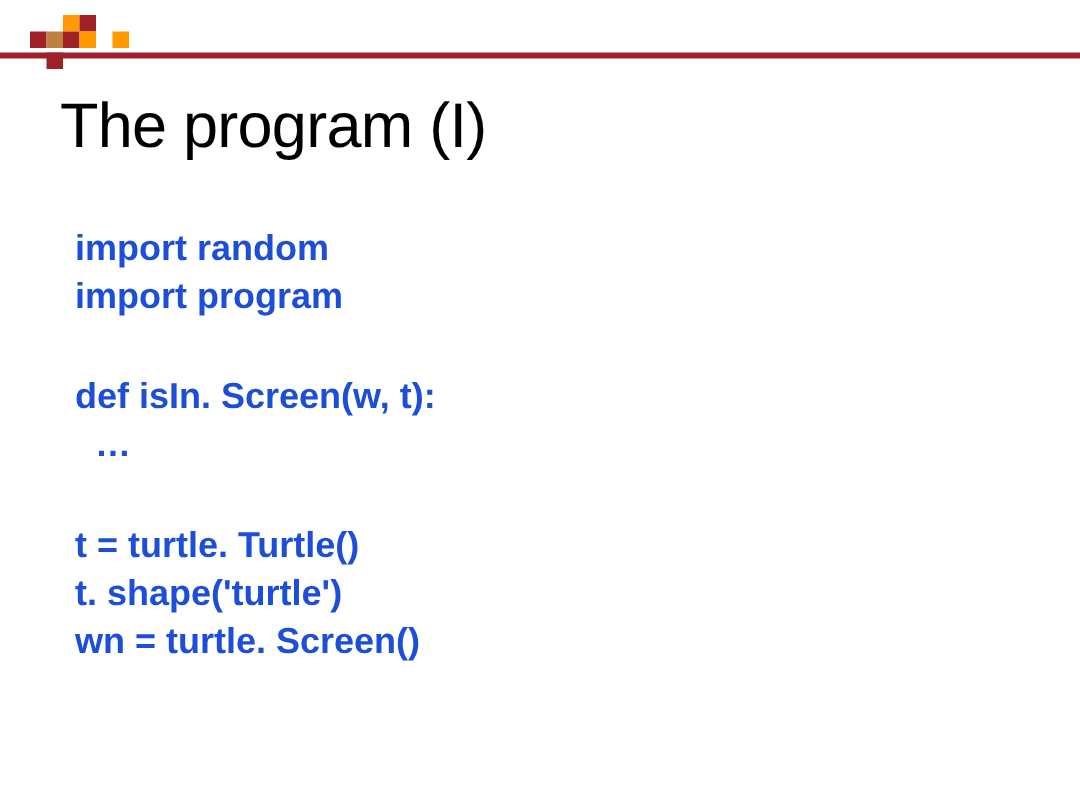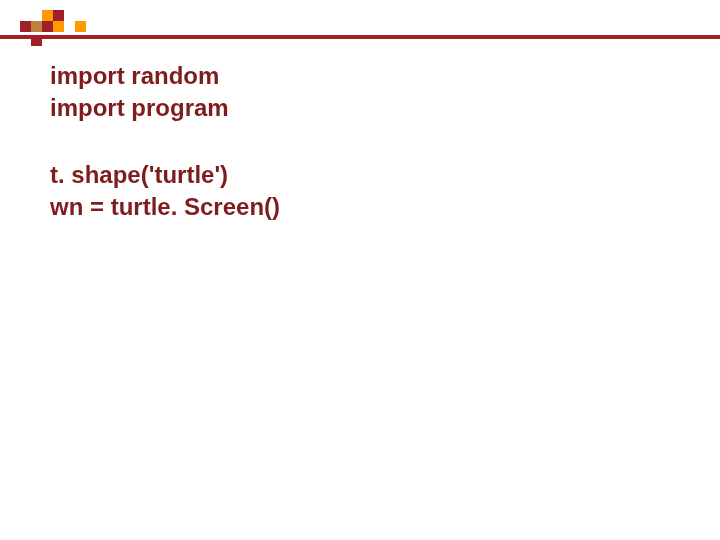--- a/index.html
+++ b/index.html
@@ -42,21 +42,21 @@
   .title {
     font-size: 42px;
     font-weight: 400;
     color: #000;
     margin-bottom: 42px;
     letter-spacing: -0.5px;
   }
   .code-block {
     font-size: 24px;
     font-weight: bold;
-    color: #7f1d1d;
+    color: #1d4ed8;
     line-height: 1.35;
     margin-bottom: 34px;
     margin-left: 10px;
   }
   .code-line { white-space: pre; }
 </style>
 </head>
 <body>
 
 <div class="top-pixels">
@@ -76,24 +76,30 @@
   </div>
   <div class="px-row" style="margin-top:3px">
     <div class="px c-emp"></div>
       <div class="px c-dark"></div>
   </div>
 </div>
 
 <div class="top-border"></div>
 
 <div class="slide">
+  <h1 class="title">The program (I)</h1>
 
   <div class="code-block">
     <div class="code-line">import random</div>
     <div class="code-line">import program</div>
   </div>
 
+  <div class="code-block">
+    <div class="code-line">def isIn. Screen(w, t):</div>
+    <div class="code-line">  …</div>
+  </div>
 
   <div class="code-block">
+    <div class="code-line">t = turtle. Turtle()</div>
     <div class="code-line">t. shape('turtle')</div>
     <div class="code-line">wn = turtle. Screen()</div>
   </div>
 </div>
 
 </body></html>

